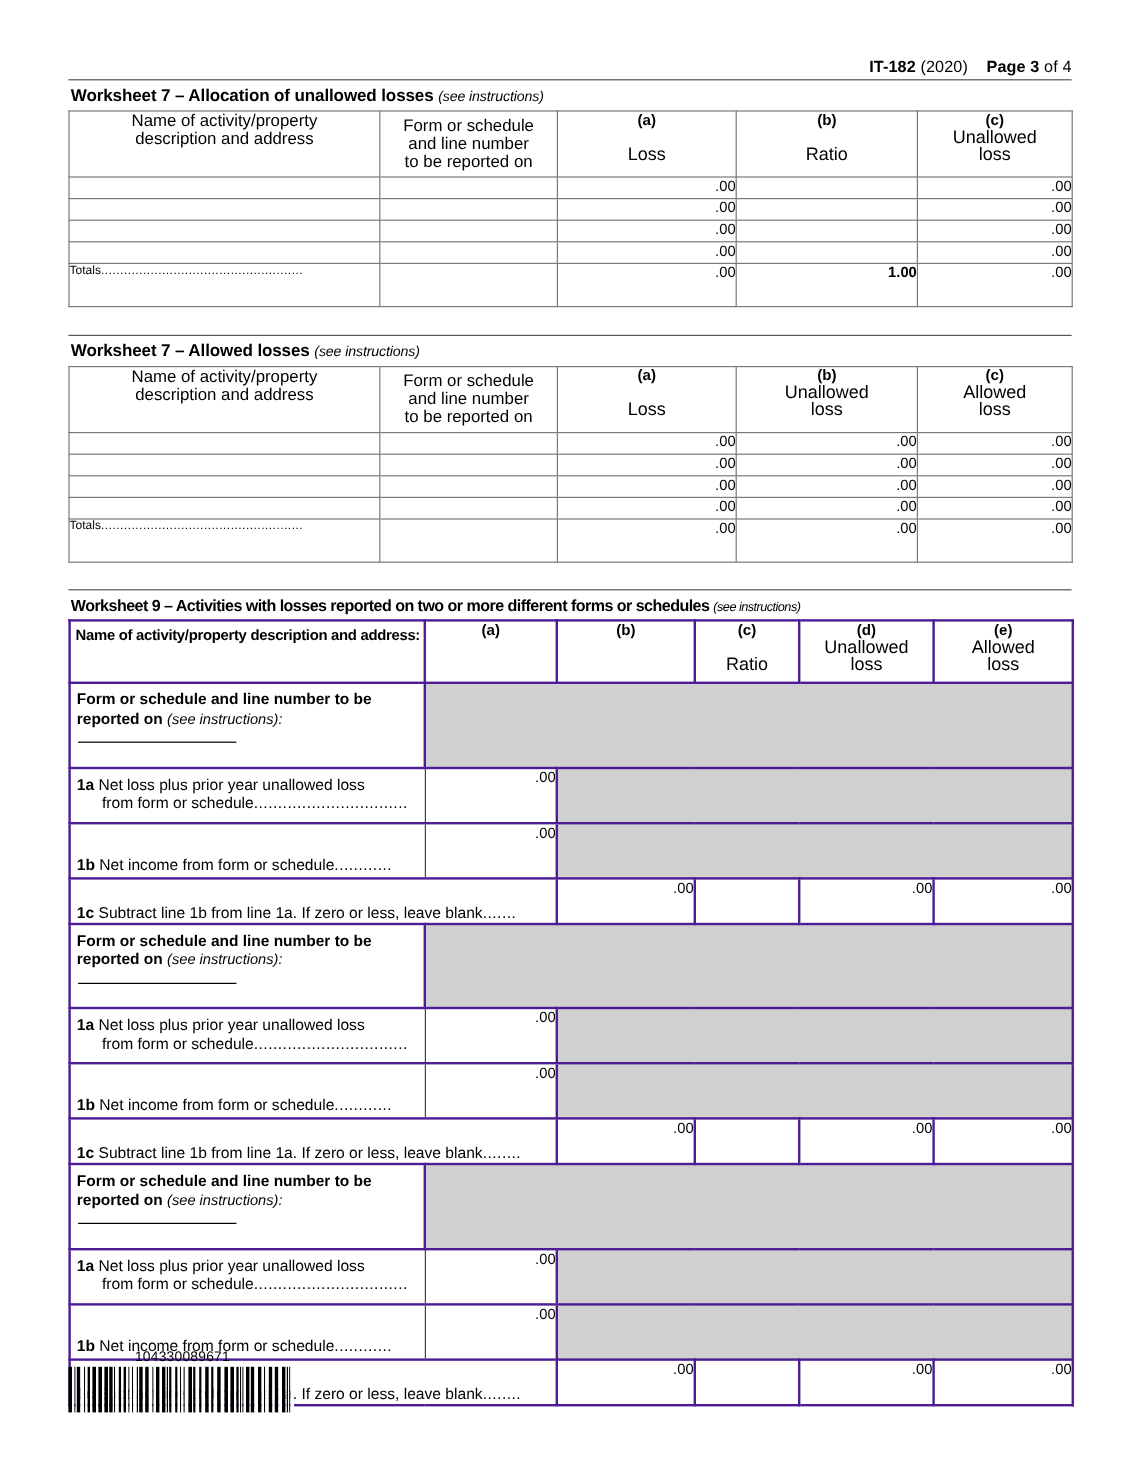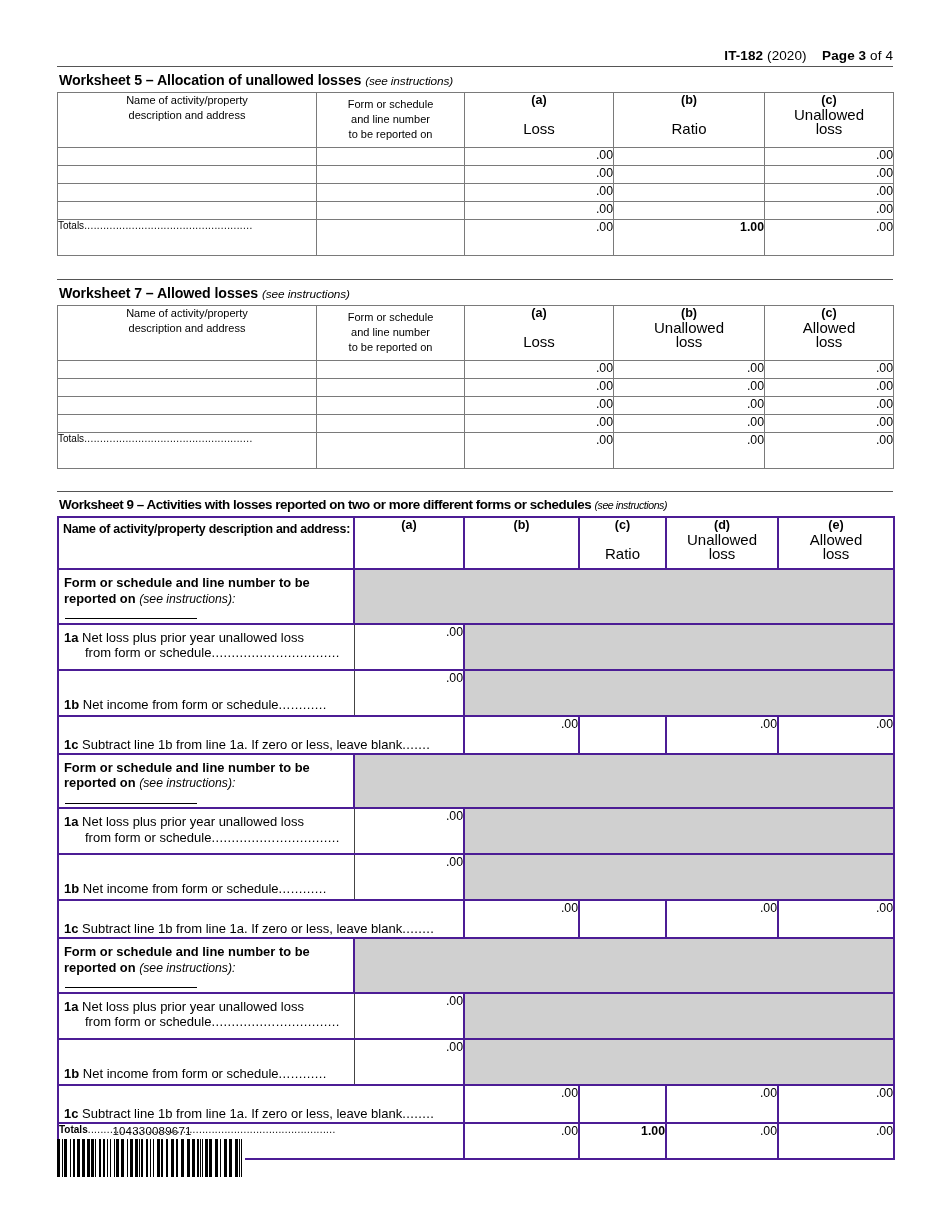--- a/index.html
+++ b/index.html
@@ -75,21 +75,21 @@
     vertical-align: top;
     padding-top: 4px;
     height: 50px;
     line-height: 14.5px;
   }
   .hdr .lbl { font-weight: bold; font-size: 12.6px; }
   .hdr .sub { font-size: 15px; }
   .hdr-left {
     text-align: center;
     font-weight: bold;
-    font-size: 11px;
+    font-size: 14px;
     line-height: 15px;
     padding-top: 10px;
   }
 
   .row-blank { height: 18px; }
   .cents {
     text-align: right;
     padding-right: 4px;
     font-size: 12.3px;
     vertical-align: bottom;
@@ -124,21 +124,21 @@
     font-weight: bold;
     font-size: 12.4px;
     padding: 4px 0 0 4px;
     letter-spacing: -0.25px;
     white-space: nowrap;
   }
   .formline {
     font-weight: bold;
     font-size: 12.9px;
     line-height: 15.5px;
-    padding: 5px 0 0 5px;
+    padding: 5px 0 16px 5px;
   }
   .formline .it { font-weight: normal; font-style: italic; font-size: 12.2px; }
   .formline .blankline {
     display: inline-block;
     width: 132px;
     border-bottom: 1.3px solid #000;
     height: 11px;
     vertical-align: baseline;
     margin-left: 1px;
   }
@@ -189,21 +189,21 @@
     <span>(2020)</span>
     &nbsp;&nbsp;
     <b>Page</b>
     <b>3</b>
     <span>of 4</span>
   </div>
 
   <div class="ws" style="top:66px;">
     <div class="ws-rule"></div>
     <div class="ws-title">
-      <span>Worksheet 5 – Allocation of unallowed losses</span>
+      <span>Worksheet 7 – Allocation of unallowed losses</span>
       <span class="note">(see instructions)</span>
     </div>
     <table class="grid">
       <colgroup>
         <col style="width:259px">
           <col style="width:148px">
           <col style="width:149px">
           <col style="width:151px">
           <col style="width:129px">
       </colgroup>
@@ -541,27 +541,20 @@
             <span class="num">1c</span>
             <span class="txt">Subtract line 1b from line 1a. If zero or less, leave blank</span><span class="leader">........</span>
           </div>
         </td>
         <td class="cents">.00</td>
         <td class="cents"></td>
         <td class="cents">.00</td>
         <td class="cents">.00</td>
       </tr>
 
-      <tr style="height:36px">
-        <td colspan="2" class="totals-cell"><span>Totals</span><span class="leader">..............................................................................</span></td>
-        <td class="cents">.00</td>
-        <td class="cents"><b>1.00</b></td>
-        <td class="cents">.00</td>
-        <td class="cents">.00</td>
-      </tr>
     </tbody>
       </table>
   </div>
 
   <div class="barcode-wrap">
     <div class="barcode-num">104330089671</div>
     <div class="barcode-bars" id="barcode-bars">
         <i style="width: 3px; background: rgb(0, 0, 0);"></i>
         <i style="width: 2px; background: rgb(255, 255, 255);"></i>
         <i style="width: 1px; background: rgb(0, 0, 0);"></i>

